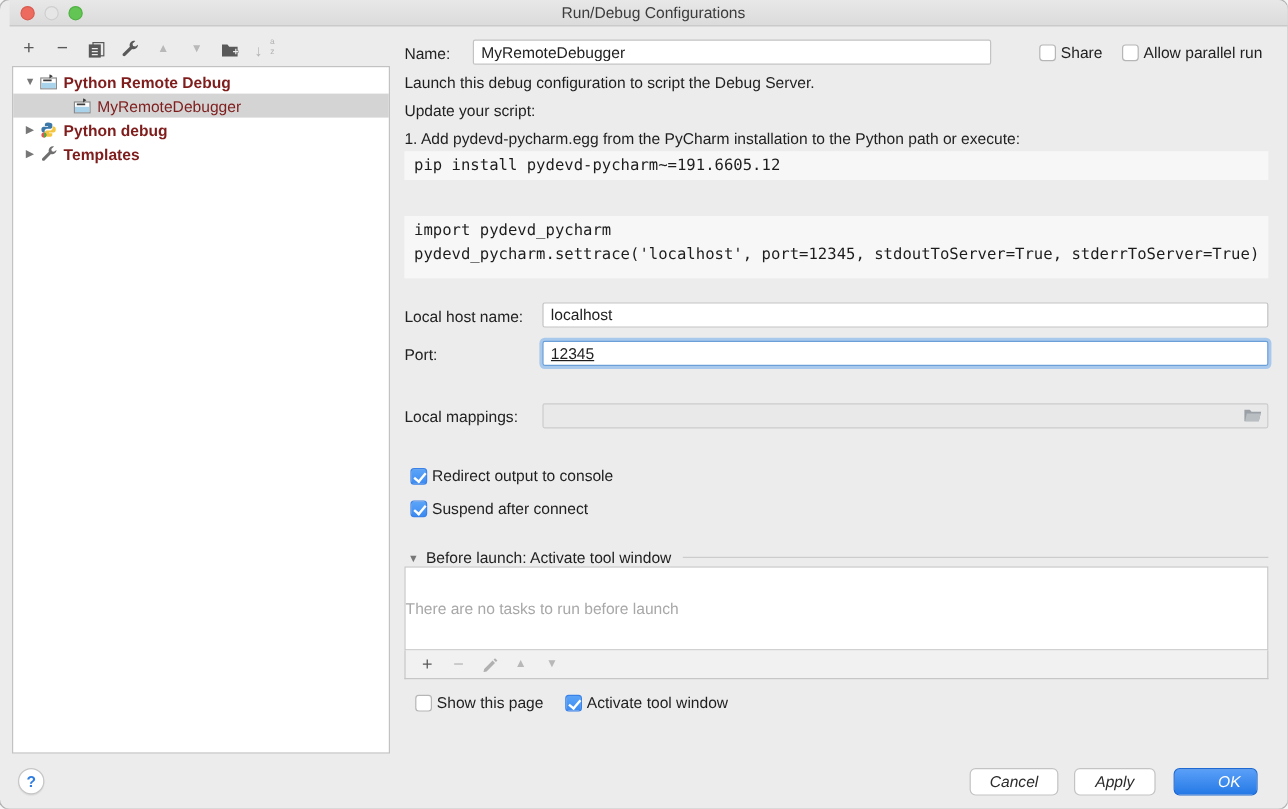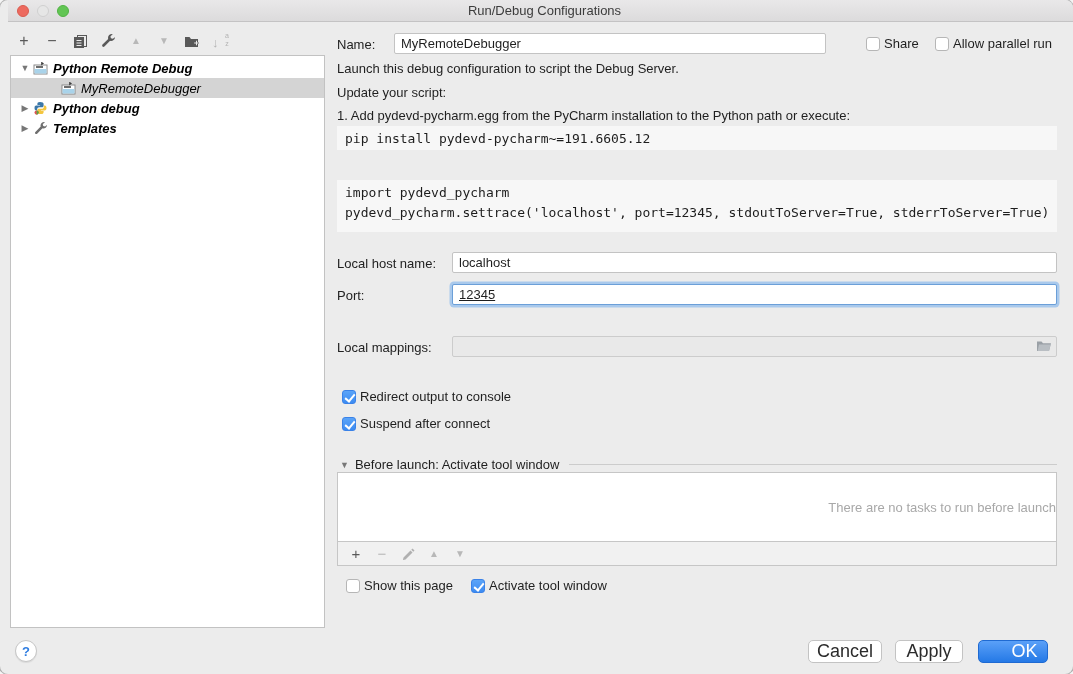--- a/index.html
+++ b/index.html
@@ -34,21 +34,21 @@
   
   .tree{
     position:absolute;left:10px;top:55px;width:315px;height:573px;
     background:#fff;border:1px solid #c2c2c2;padding-top:2px;
   }
   .trow{height:20px;display:flex;align-items:center;white-space:nowrap;}
   .trow .arrow{width:12px;text-align:center;font-size:9px;color:#777;margin-left:8px;flex:0 0 12px;}
   .trow .spacer{flex:0 0 12px;margin-left:8px;}
   .trow.indent .spacer{flex:0 0 40px;}
   .ticon{width:16px;height:14px;margin:0 4px 0 2px;flex:0 0 16px;display:flex;align-items:center;}
-  .trow .lbl{font-weight:bold;color:#000000;font-style:italic;}
+  .trow .lbl{font-weight:bold;color:#7f1d1d;}
   .trow.indent .lbl{font-weight:normal;}
   .trow.selected{background:#d4d4d4;}
   
   .help{
     position:absolute;left:15px;top:640px;width:22px;height:22px;border-radius:50%;
     background:#fff;border:1px solid #c6c6c6;color:#2f7de1;font-size:13px;font-weight:bold;
     display:flex;align-items:center;justify-content:center;box-shadow:0 1px 1px rgba(0,0,0,.08);
   }
   
   .abs{position:absolute;}
@@ -70,29 +70,29 @@
   }
   .cbrow{display:flex;align-items:center;gap:4px;}
   .codeblock{
     background:#f7f7f7;font-family:"DejaVu Sans Mono",monospace;font-size:13px;color:#1d1d1d;
     padding:3px 8px;line-height:20px;white-space:pre;
   }
   
   .bl-header{display:flex;align-items:center;gap:6px;}
   .bl-header .disc{font-size:9px;color:#777;}
   .bl-header .rule{flex:1;height:1px;background:#cccccc;margin-left:4px;}
-  .bl-panel{background:#fff;border:1px solid #c6c6c6;display:flex;align-items:center;justify-content:flex-end;}
+  .bl-panel{background:#fff;border:1px solid #c6c6c6;display:flex;align-items:center;justify-content:flex-start;}
   .bl-empty{color:#a8a8a8;font-size:13px;}
   .bl-toolbar{background:#f1f1f1;border:1px solid #c6c6c6;border-top:none;display:flex;align-items:center;padding-left:8px;}
   .bl-toolbar .tbtn{margin-right:6px;font-size:15px;}
   
   .btn{
     position:absolute;height:23px;border-radius:5px;background:#fff;border:1px solid #c3c3c3;
-    font-family:"Liberation Sans",sans-serif;font-size:18px;color:#2b2b2b;
-    display:flex;align-items:center;justify-content:center;padding:0;
+    font-family:"Liberation Sans",sans-serif;font-size:13px;color:#2b2b2b;
+    display:flex;align-items:center;justify-content:center;padding:0;font-style:italic;
   }
   .btn.primary{background:linear-gradient(#5aa0f8,#2579e6);border:1px solid #1f6ad2;color:#fff;padding-left:23px;}
 </style>
 </head>
 <body>
 
 <div class="window">
 
   <div class="titlebar">
     <div class="traffic">

